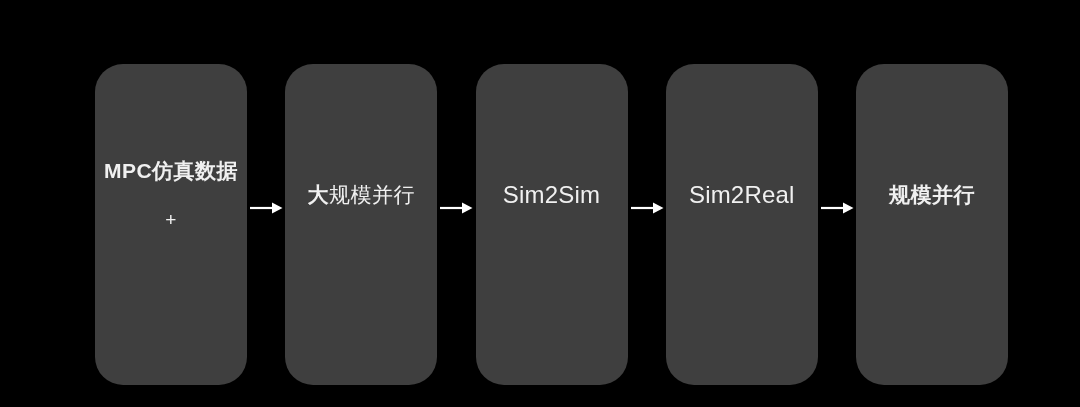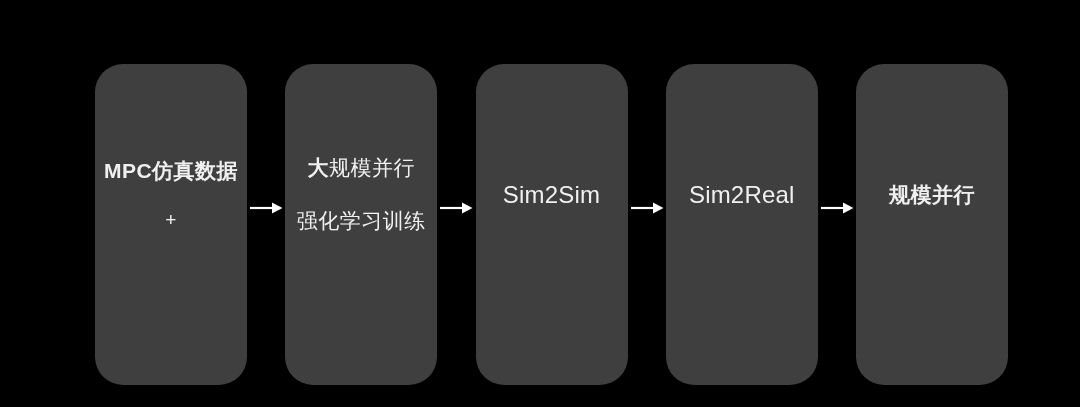--- a/index.html
+++ b/index.html
@@ -83,21 +83,20 @@
 
     <div class="connector">
       <svg width="34" height="14" viewBox="0 0 34 14">
         <line x1="1" y1="7" x2="24" y2="7" stroke="#ffffff" stroke-width="2.2"></line>
         <polygon points="23,1.5 33.5,7 23,12.5" fill="#ffffff"></polygon>
       </svg>
     </div>
 
     <div class="node node-rl">
       <div class="line"><span class="b">大</span><span>规模并行</span></div>
-      <div class="line">强化学习训练</div>
     </div>
 
     <div class="connector">
       <svg width="34" height="14" viewBox="0 0 34 14">
         <line x1="1" y1="7" x2="24" y2="7" stroke="#ffffff" stroke-width="2.2"></line>
         <polygon points="23,1.5 33.5,7 23,12.5" fill="#ffffff"></polygon>
       </svg>
     </div>
 
     <div class="node">

